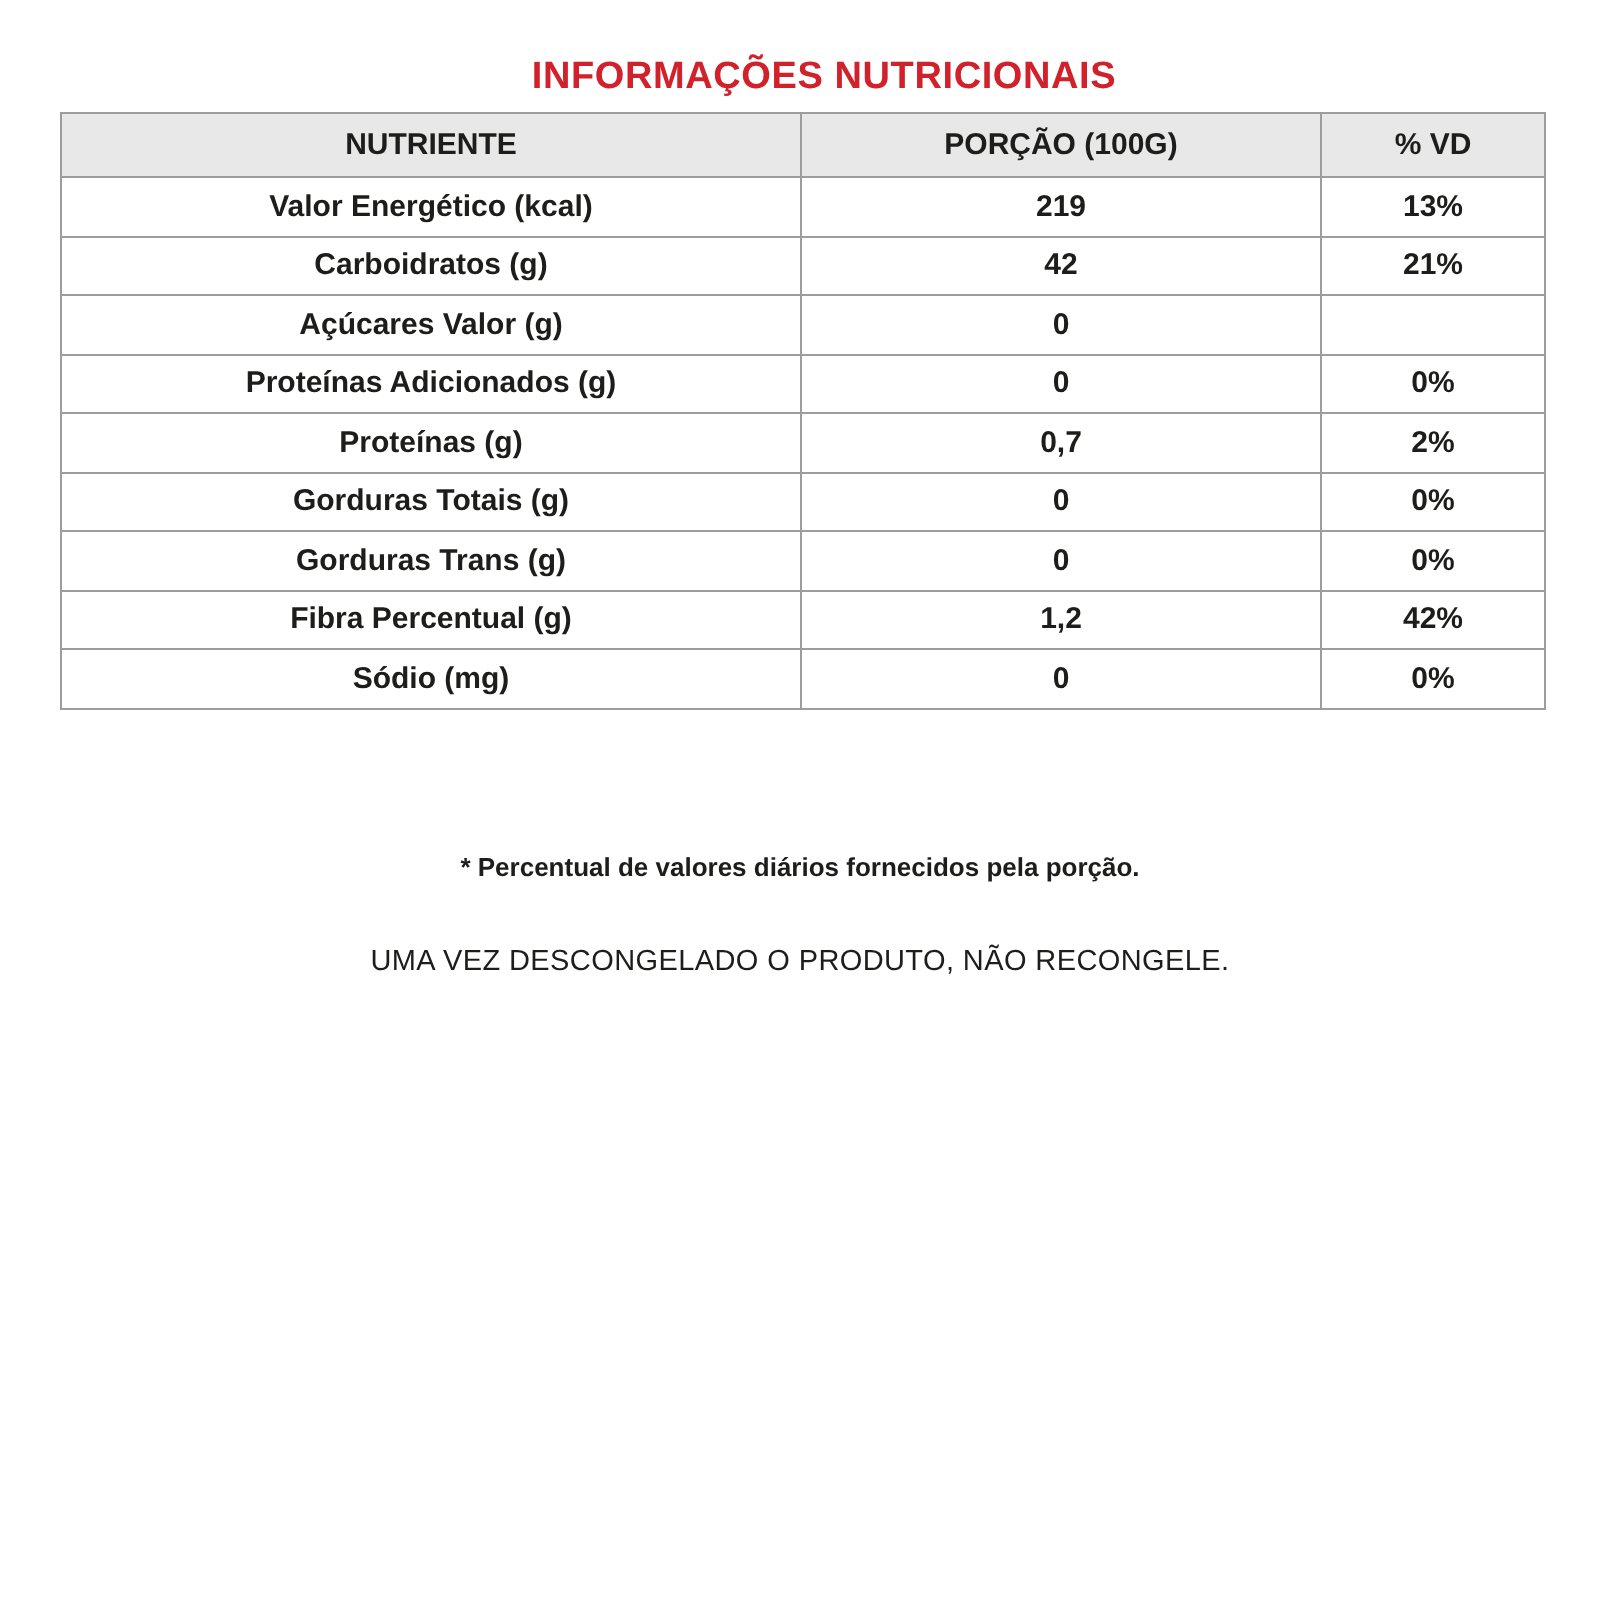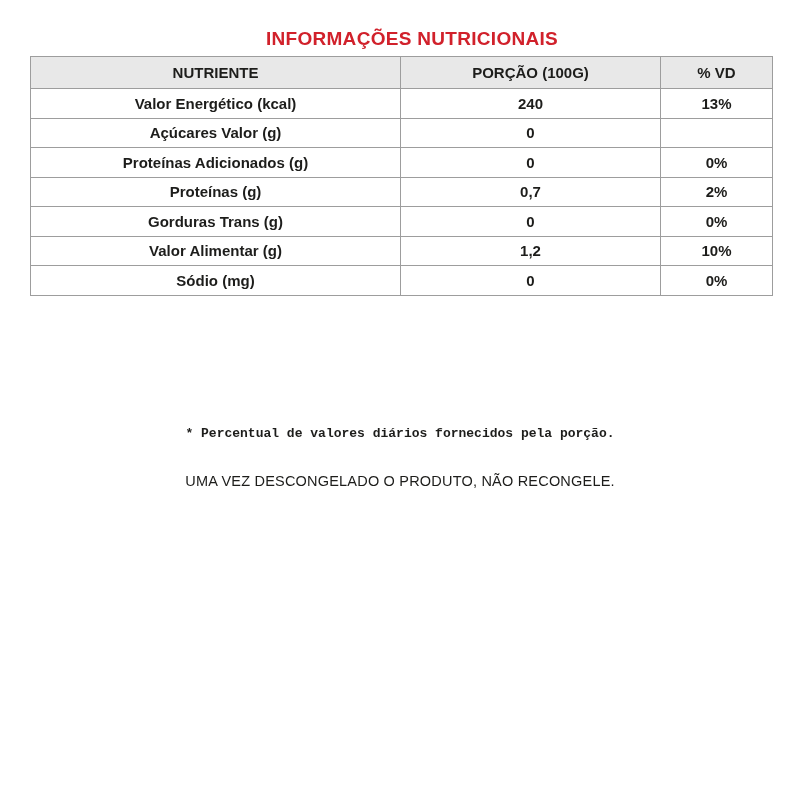--- a/index.html
+++ b/index.html
@@ -68,21 +68,20 @@
   }
   .footnote {
     margin: 0;
     position: absolute;
     top: 426px;
     left: 0;
     width: 100%;
     text-align: center;
     font-size: 13px;
     font-weight: bold;
-    font-family: Liberation Mono, monospace;
   }
   .warning {
     margin: 0;
     position: absolute;
     top: 473px;
     left: 0;
     width: 100%;
     text-align: center;
     font-size: 14.5px;
     font-weight: normal;
@@ -105,47 +104,57 @@
     <thead>
       <tr>
         <th>NUTRIENTE</th>
         <th>PORÇÃO (100G)</th>
         <th>% VD</th>
       </tr>
     </thead>
     <tbody id="rows-body">
         <tr>
     <td class="c-nutrient">Valor Energético (kcal)</td>
-    <td class="c-portion">240</td>
+    <td class="c-portion">219</td>
     <td class="c-vd">13%</td>
+  </tr>
+        <tr>
+    <td class="c-nutrient">Carboidratos (g)</td>
+    <td class="c-portion">42</td>
+    <td class="c-vd">21%</td>
   </tr>
         <tr>
     <td class="c-nutrient">Açúcares Valor (g)</td>
     <td class="c-portion">0</td>
     <td class="c-vd"></td>
   </tr>
         <tr>
     <td class="c-nutrient">Proteínas Adicionados (g)</td>
     <td class="c-portion">0</td>
     <td class="c-vd">0%</td>
   </tr>
         <tr>
     <td class="c-nutrient">Proteínas (g)</td>
     <td class="c-portion">0,7</td>
     <td class="c-vd">2%</td>
   </tr>
         <tr>
+    <td class="c-nutrient">Gorduras Totais (g)</td>
+    <td class="c-portion">0</td>
+    <td class="c-vd">0%</td>
+  </tr>
+        <tr>
     <td class="c-nutrient">Gorduras Trans (g)</td>
     <td class="c-portion">0</td>
     <td class="c-vd">0%</td>
   </tr>
         <tr>
-    <td class="c-nutrient">Valor Alimentar (g)</td>
+    <td class="c-nutrient">Fibra Percentual (g)</td>
     <td class="c-portion">1,2</td>
-    <td class="c-vd">10%</td>
+    <td class="c-vd">42%</td>
   </tr>
         <tr>
     <td class="c-nutrient">Sódio (mg)</td>
     <td class="c-portion">0</td>
     <td class="c-vd">0%</td>
   </tr>
       </tbody>
   </table>
 
   <p class="footnote">* Percentual de valores diários fornecidos pela porção.</p>

